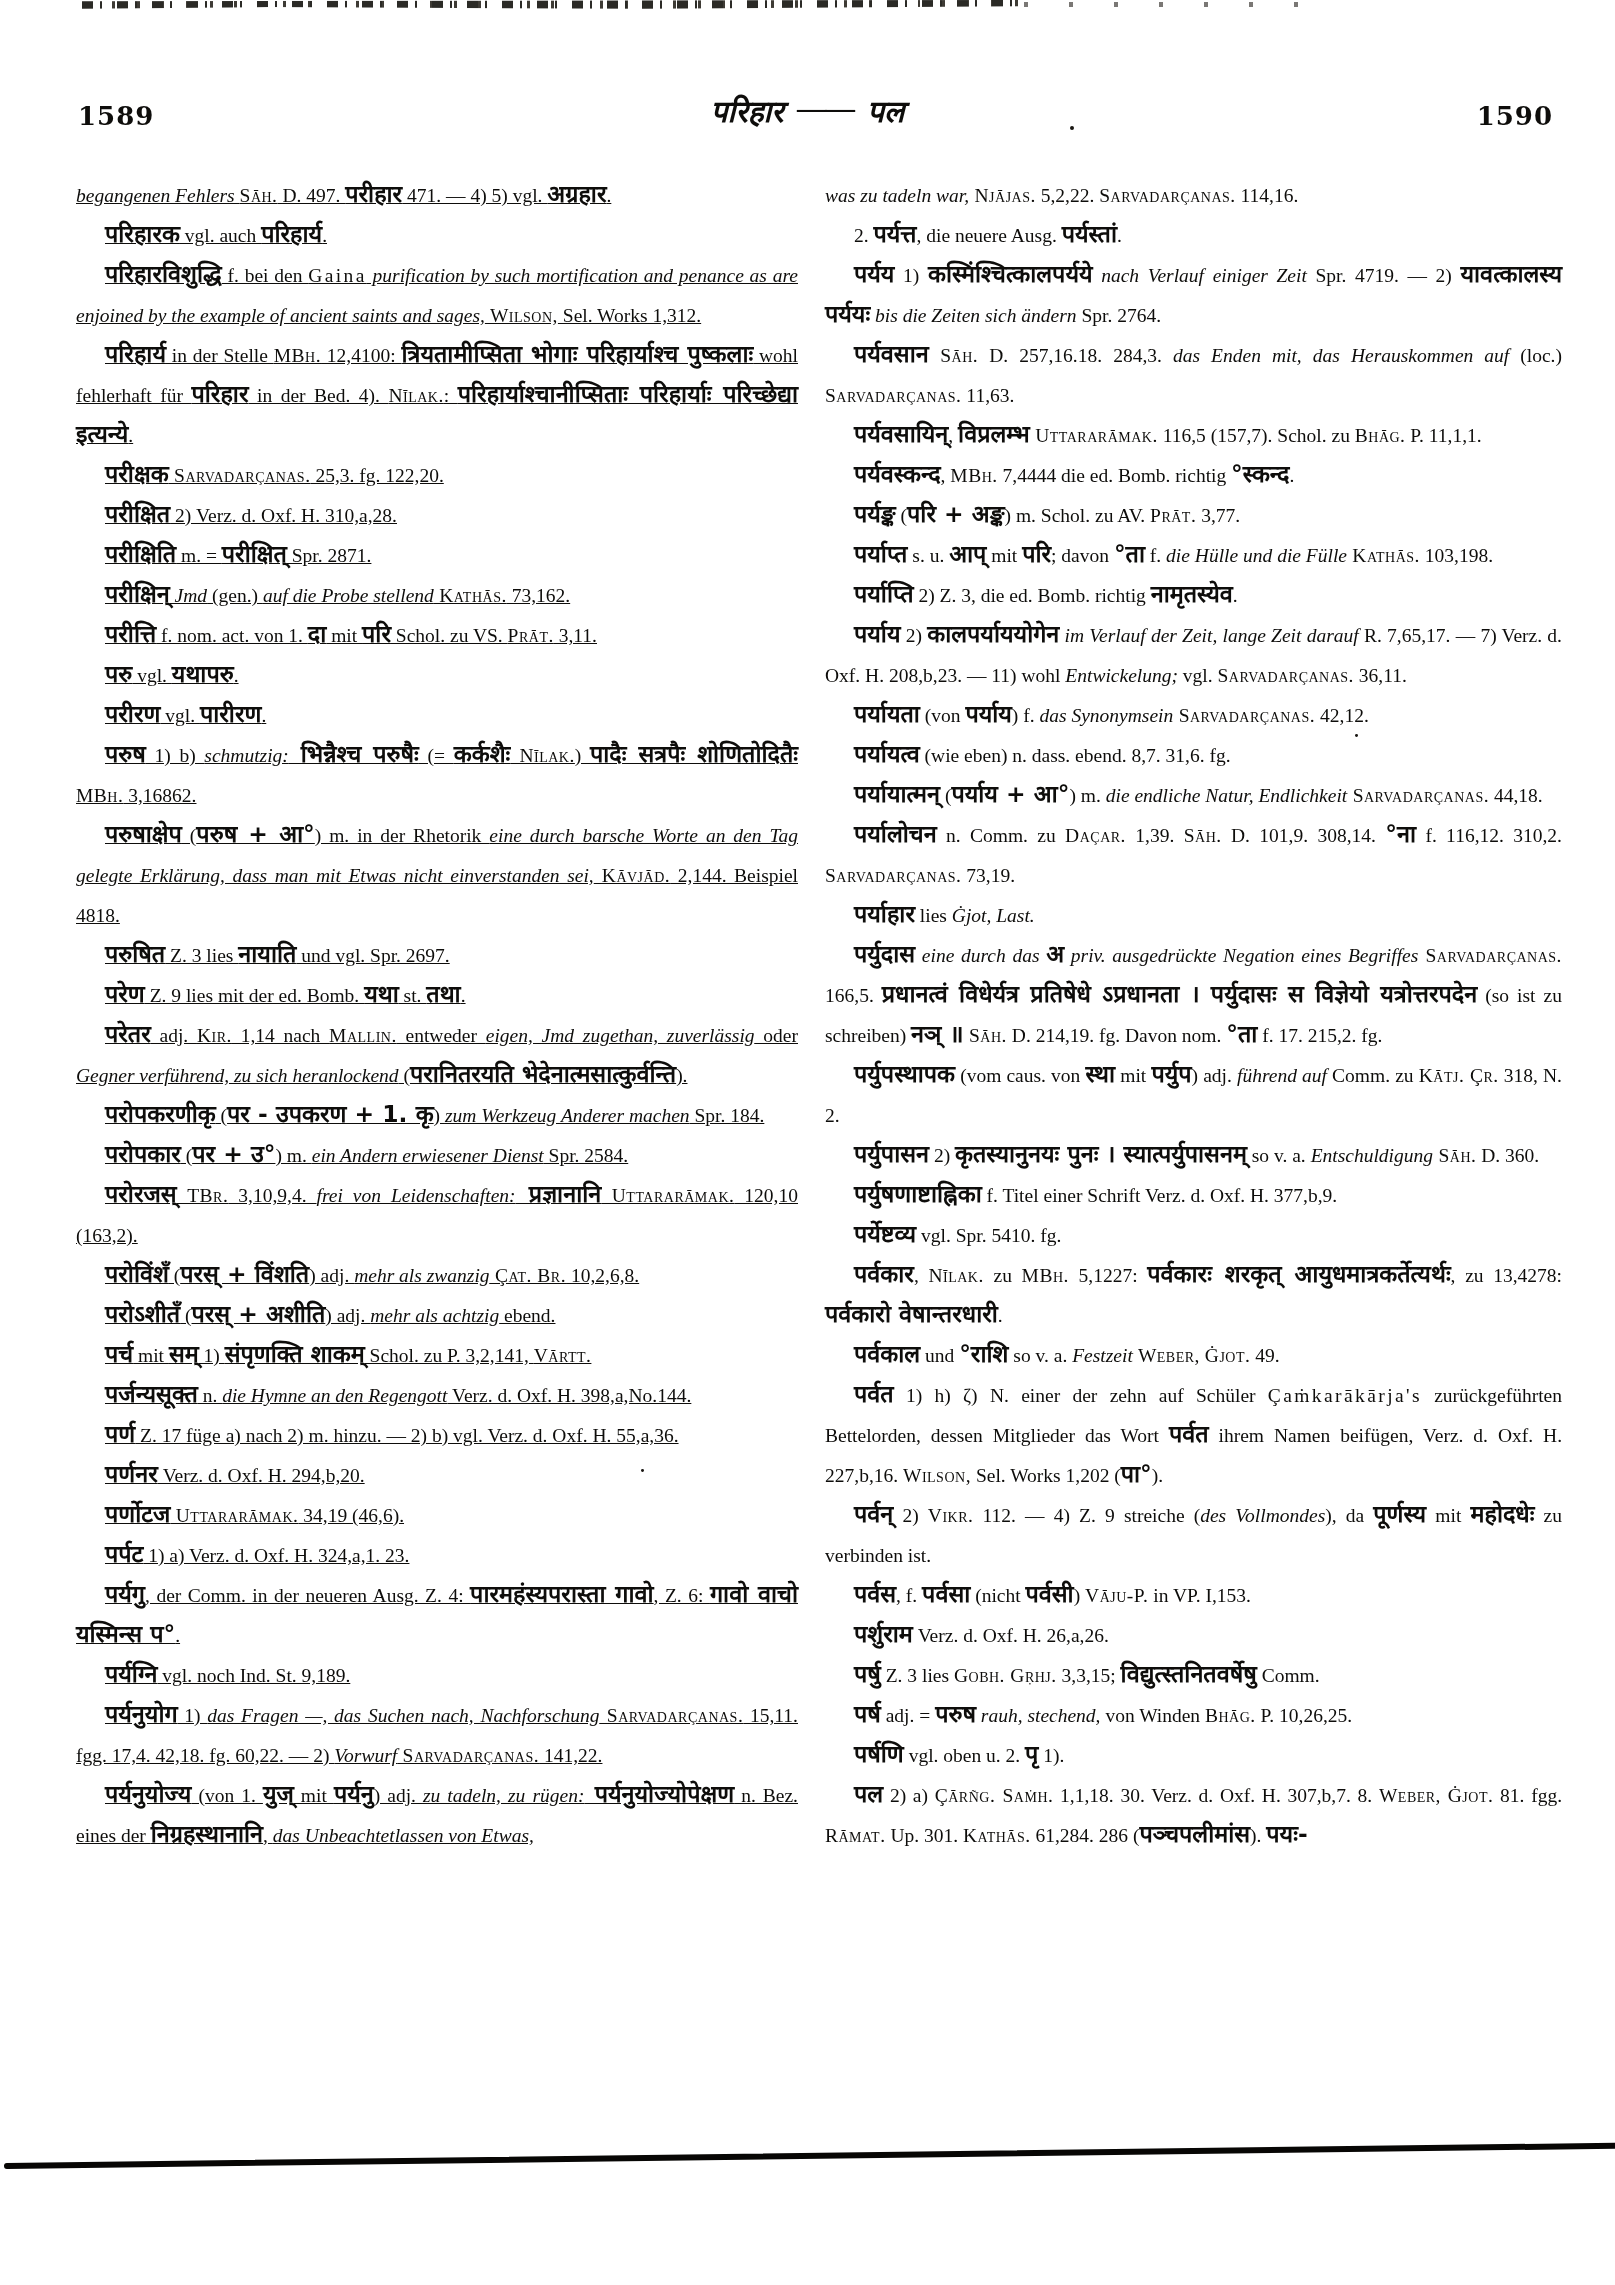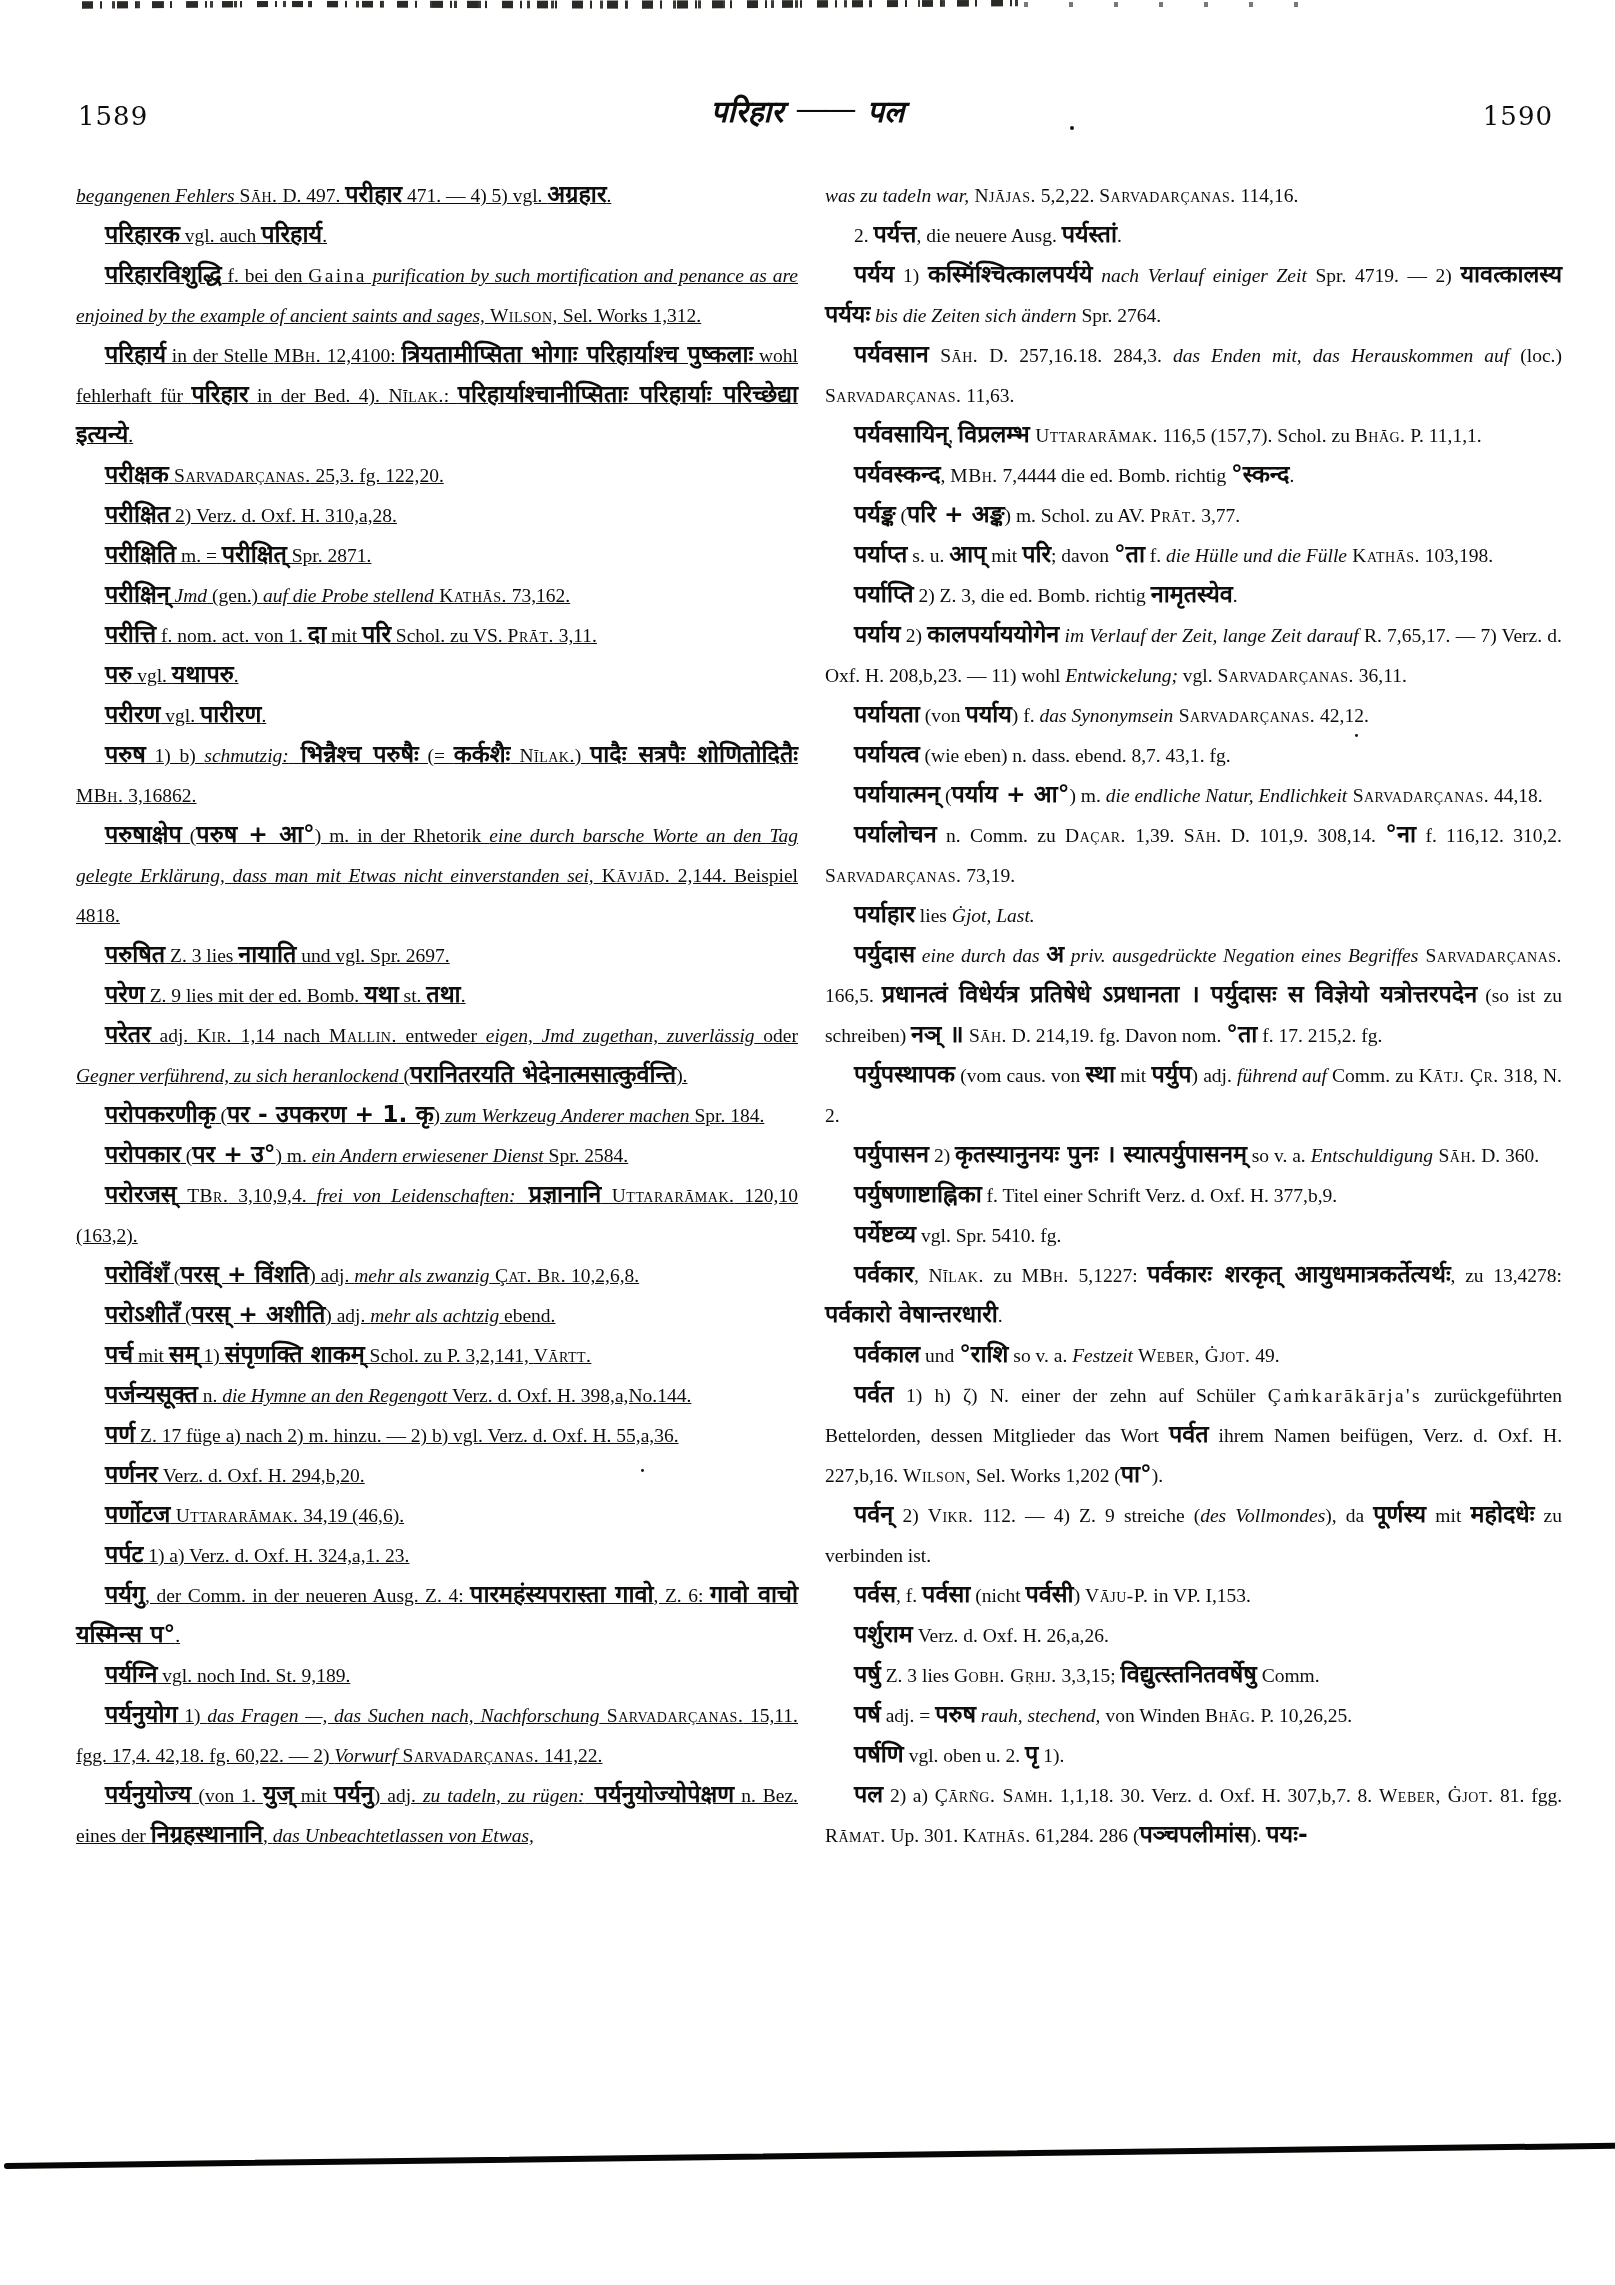--- a/index.html
+++ b/index.html
@@ -7,21 +7,21 @@
     width:1615px; height:2286px;
     background:#ffffff;
     color:#0e0d0b;
     font-family:"Liberation Serif", serif;
     position:relative;
     overflow:hidden;
   }
   
   .page-number {
     position:absolute; top:101px;
-    font-size:26px; font-weight:normal; letter-spacing:1px;
+    font-size:26px; font-weight:bold; letter-spacing:1px;
     font-family:"DejaVu Serif", serif;
   }
   #pn-left  { left:78px; }
   #pn-right { right:62px; }
   .running-head {
     position:absolute; top:90px; left:0; width:100%;
     text-align:center;
     font-size:30px; font-weight:bold;
     font-family:"DejaVu Sans", sans-serif;
     font-style:italic;
@@ -134,21 +134,21 @@
     <p class="entry"><span class="rm">2. </span><span class="dev">पर्यत्त</span><span class="rm">, die neuere Ausg. </span><span class="dev">पर्यस्तां</span><span class="rm">.</span></p>
     <p class="entry"><span class="dev">पर्यय</span><span class="rm"> 1) </span><span class="dev">कस्मिंश्चित्कालपर्यये</span><span class="it"> nach Verlauf einiger Zeit</span><span class="rm"> Spr. 4719. — 2) </span><span class="dev">यावत्कालस्य पर्ययः</span><span class="it"> bis die Zeiten sich ändern</span><span class="rm"> Spr. 2764.</span></p>
     <p class="entry"><span class="dev">पर्यवसान</span><span class="sc"> Sāh.</span><span class="rm"> D. 257,16.18. 284,3. </span><span class="it">das Enden mit, das Herauskommen auf</span><span class="rm"> (loc.) </span><span class="sc">Sarvadarçanas.</span><span class="rm"> 11,63.</span></p>
     <p class="entry"><span class="dev">पर्यवसायिन्</span><span class="rm">, </span><span class="dev">विप्रलम्भ</span><span class="sc"> Uttararāmak.</span><span class="rm"> 116,5 (157,7). Schol. zu </span><span class="sc">Bhāg.</span><span class="rm"> P. 11,1,1.</span></p>
     <p class="entry"><span class="dev">पर्यवस्कन्द</span><span class="rm">, </span><span class="sc">MBh.</span><span class="rm"> 7,4444 die ed. Bomb. richtig </span><span class="dev">°स्कन्द</span><span class="rm">.</span></p>
     <p class="entry"><span class="dev">पर्यङ्क</span><span class="rm"> (</span><span class="dev">परि + अङ्क</span><span class="rm">) m. Schol. zu AV. </span><span class="sc">Prāt.</span><span class="rm"> 3,77.</span></p>
     <p class="entry"><span class="dev">पर्याप्त</span><span class="rm"> s. u. </span><span class="dev">आप्</span><span class="rm"> mit </span><span class="dev">परि</span><span class="rm">; davon </span><span class="dev">°ता</span><span class="rm"> f. </span><span class="it">die Hülle und die Fülle</span><span class="sc"> Kathās.</span><span class="rm"> 103,198.</span></p>
     <p class="entry"><span class="dev">पर्याप्ति</span><span class="rm"> 2) Z. 3, die ed. Bomb. richtig </span><span class="dev">नामृतस्येव</span><span class="rm">.</span></p>
     <p class="entry"><span class="dev">पर्याय</span><span class="rm"> 2) </span><span class="dev">कालपर्याययोगेन</span><span class="it"> im Verlauf der Zeit, lange Zeit darauf</span><span class="rm"> R. 7,65,17. — 7) Verz. d. Oxf. H. 208,b,23. — 11) wohl </span><span class="it">Entwickelung;</span><span class="rm"> vgl. </span><span class="sc">Sarvadarçanas.</span><span class="rm"> 36,11.</span></p>
     <p class="entry"><span class="dev">पर्यायता</span><span class="rm"> (von </span><span class="dev">पर्याय</span><span class="rm">) f. </span><span class="it">das Synonymsein</span><span class="sc"> Sarvadarçanas.</span><span class="rm"> 42,12.</span></p>
-    <p class="entry"><span class="dev">पर्यायत्व</span><span class="rm"> (wie eben) n. dass. ebend. 8,7. 43,1. fg.</span></p>
+    <p class="entry"><span class="dev">पर्यायत्व</span><span class="rm"> (wie eben) n. dass. ebend. 8,7. 31,6. fg.</span></p>
     <p class="entry"><span class="dev">पर्यायात्मन्</span><span class="rm"> (</span><span class="dev">पर्याय + आ°</span><span class="rm">) m. </span><span class="it">die endliche Natur, Endlichkeit</span><span class="sc"> Sarvadarçanas.</span><span class="rm"> 44,18.</span></p>
     <p class="entry"><span class="dev">पर्यालोचन</span><span class="rm"> n. Comm. zu </span><span class="sc">Daçar.</span><span class="rm"> 1,39. </span><span class="sc">Sāh.</span><span class="rm"> D. 101,9. 308,14. </span><span class="dev">°ना</span><span class="rm"> f. 116,12. 310,2. </span><span class="sc">Sarvadarçanas.</span><span class="rm"> 73,19.</span></p>
     <p class="entry"><span class="dev">पर्याहार</span><span class="rm"> lies </span><span class="it">Ġjot, Last.</span></p>
     <p class="entry"><span class="dev">पर्युदास</span><span class="it"> eine durch das </span><span class="dev">अ</span><span class="it"> priv. ausgedrückte Negation eines Begriffes</span><span class="sc"> Sarvadarçanas.</span><span class="rm"> 166,5. </span><span class="dev">प्रधानत्वं विधेर्यत्र प्रतिषेधे ऽप्रधानता । पर्युदासः स विज्ञेयो यत्रोत्तरपदेन</span><span class="rm"> (so ist zu schreiben) </span><span class="dev">नञ् ॥</span><span class="sc"> Sāh.</span><span class="rm"> D. 214,19. fg. Davon nom. </span><span class="dev">°ता</span><span class="rm"> f. 17. 215,2. fg.</span></p>
     <p class="entry"><span class="dev">पर्युपस्थापक</span><span class="rm"> (vom caus. von </span><span class="dev">स्था</span><span class="rm"> mit </span><span class="dev">पर्युप</span><span class="rm">) adj. </span><span class="it">führend auf</span><span class="rm"> Comm. zu </span><span class="sc">Kātj. Çr.</span><span class="rm"> 318, N. 2.</span></p>
     <p class="entry"><span class="dev">पर्युपासन</span><span class="rm"> 2) </span><span class="dev">कृतस्यानुनयः पुनः । स्यात्पर्युपासनम्</span><span class="rm"> so v. a. </span><span class="it">Entschuldigung</span><span class="sc"> Sāh.</span><span class="rm"> D. 360.</span></p>
     <p class="entry"><span class="dev">पर्युषणाष्टाह्निका</span><span class="rm"> f. Titel einer Schrift Verz. d. Oxf. H. 377,b,9.</span></p>
     <p class="entry"><span class="dev">पर्येष्टव्य</span><span class="rm"> vgl. Spr. 5410. fg.</span></p>
     <p class="entry"><span class="dev">पर्वकार</span><span class="rm">, </span><span class="sc">Nīlak.</span><span class="rm"> zu </span><span class="sc">MBh.</span><span class="rm"> 5,1227: </span><span class="dev">पर्वकारः शरकृत् आयुधमात्रकर्तेत्यर्थः</span><span class="rm">, zu 13,4278: </span><span class="dev">पर्वकारो वेषान्तरधारी</span><span class="rm">.</span></p>
     <p class="entry"><span class="dev">पर्वकाल</span><span class="rm"> und </span><span class="dev">°राशि</span><span class="rm"> so v. a. </span><span class="it">Festzeit</span><span class="sc"> Weber,</span><span class="rm"> </span><span class="sc">Ġjot.</span><span class="rm"> 49.</span></p>

